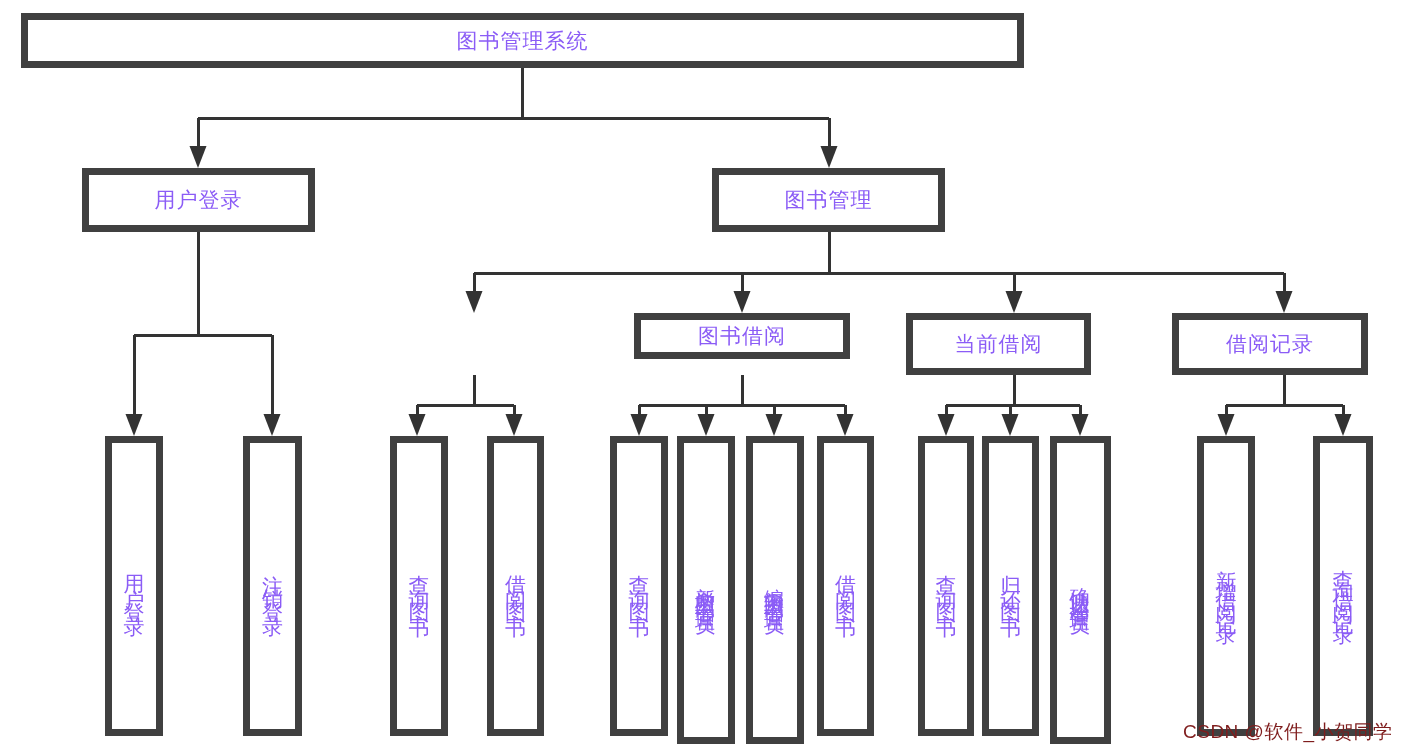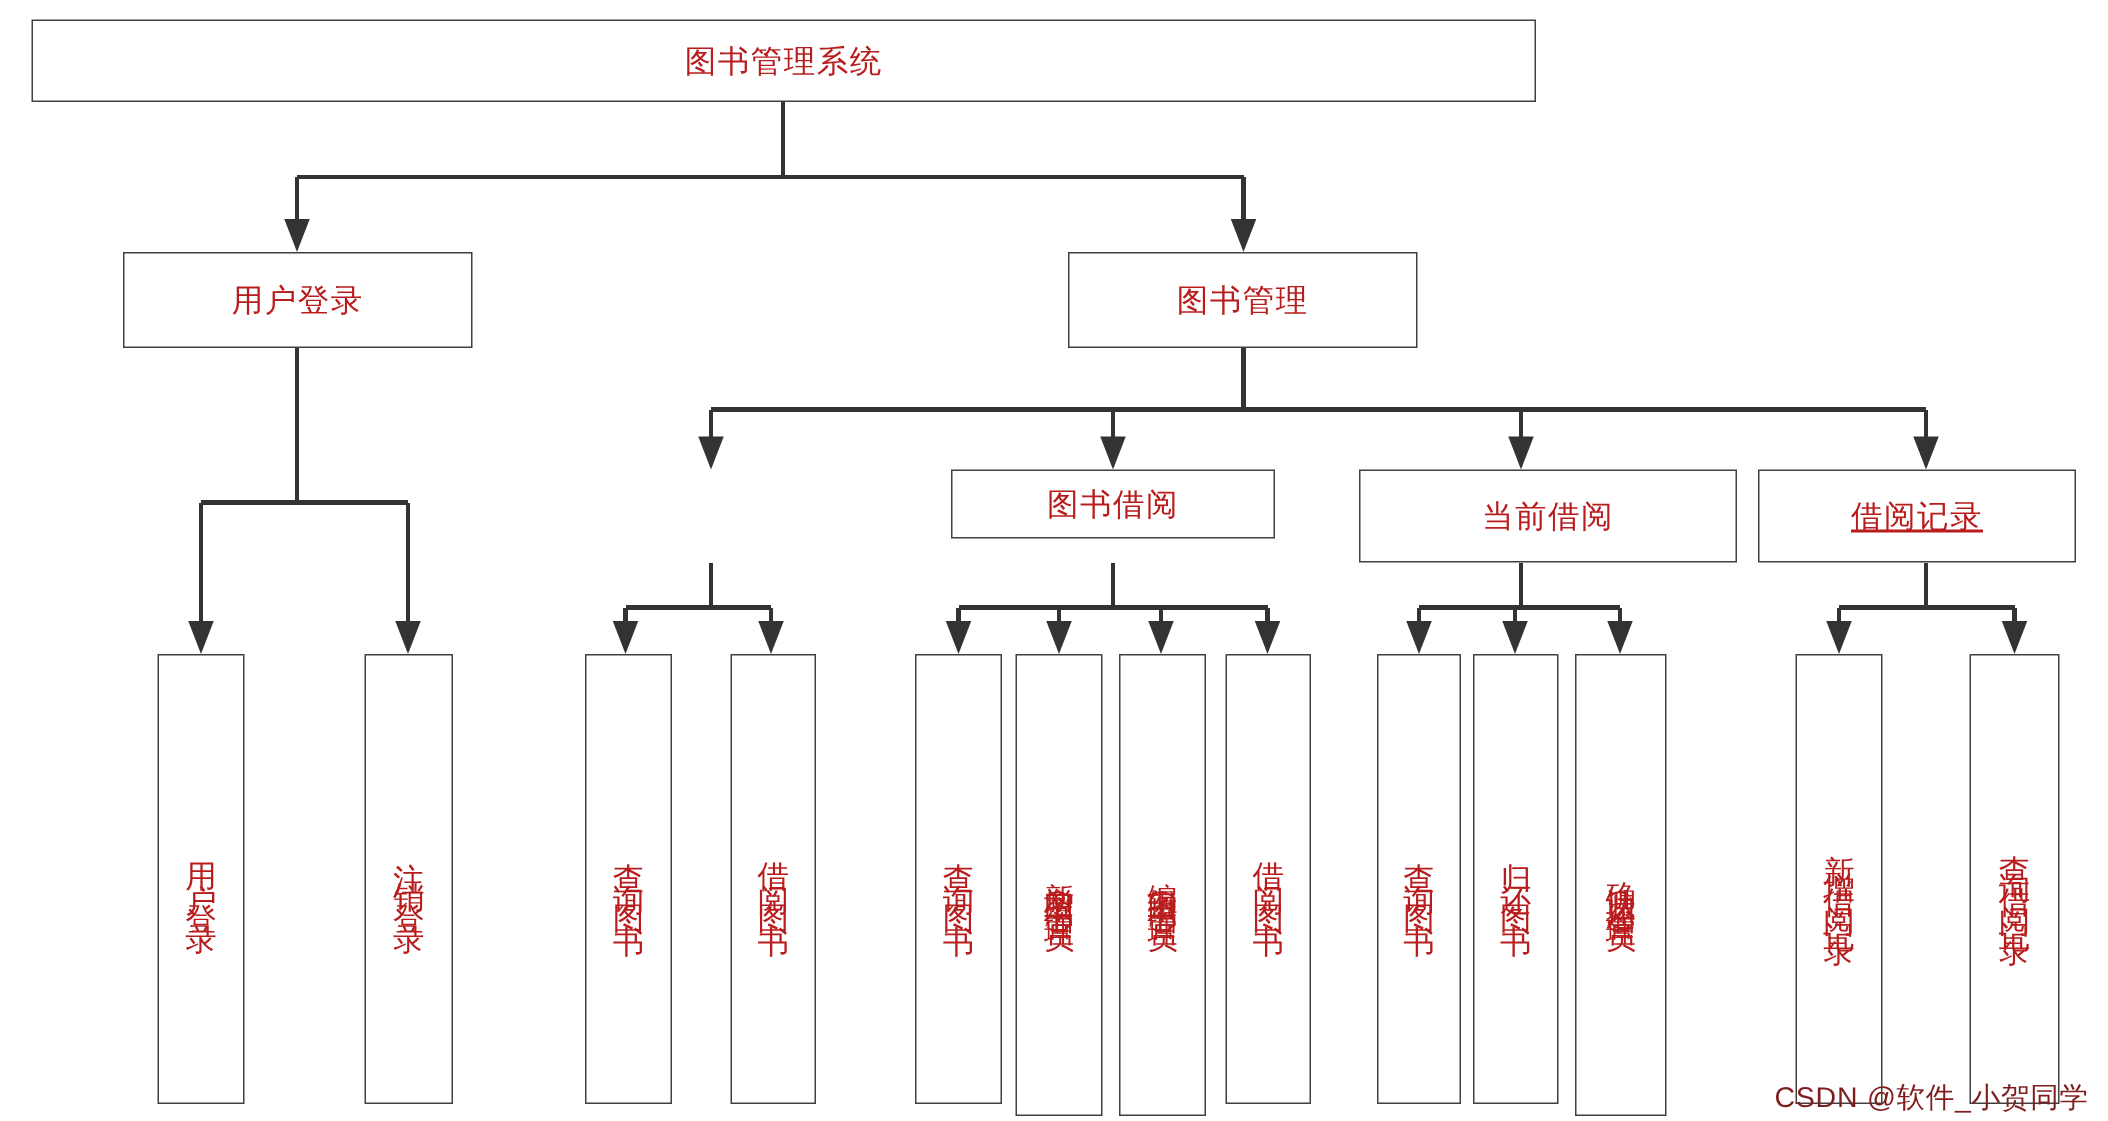--- a/index.html
+++ b/index.html
@@ -7,23 +7,23 @@
     position:relative;
     width:1405px;height:747px;
     background:#ffffff;
     overflow:hidden;
     font-family:"Liberation Serif", serif;
   }
   .connectors{position:absolute;left:0;top:0;width:1405px;height:747px;pointer-events:none;}
   .box{
     position:absolute;
     box-sizing:border-box;
-    border:1px solid #404040;
+    border:7px solid #404040;
     background:#ffffff;
-    color:#b91c1c;
+    color:#8b5cf6;
     display:flex;align-items:center;justify-content:center;
     font-size:21px;
     letter-spacing:1px;
     text-align:center;
     white-space:nowrap;
   }
   .vbox{
     writing-mode:vertical-rl;
     text-orientation:mixed;
     white-space:nowrap;
@@ -113,22 +113,22 @@
       <polygon points="1334.5,414 1351.5,414 1343,436"></polygon>
     </g>
   </svg>
 
   <div class="box" style="left:21px;top:13px;width:1003px;height:55px;">图书管理系统</div>
 
   <div class="box" style="left:82px;top:168px;width:233px;height:64px;">用户登录</div>
   <div class="box" style="left:712px;top:168px;width:233px;height:64px;">图书管理</div>
 
   <div class="box" style="left:634px;top:313px;width:216px;height:46px;">图书借阅</div>
-  <div class="box" style="left:906px;top:313px;width:252px;height:62px;">当前借阅</div>
-  <div class="box" style="left:1172px;top:313px;width:212px;height:62px;text-decoration:underline;">借阅记录</div>
+  <div class="box" style="left:906px;top:313px;width:185px;height:62px;">当前借阅</div>
+  <div class="box" style="left:1172px;top:313px;width:196px;height:62px;">借阅记录</div>
 
   <div class="box vbox short" style="left:105px;top:436px;width:58px;height:300px;">用户登录</div>
   <div class="box vbox short" style="left:243px;top:436px;width:59px;height:300px;">注销登录</div>
 
   <div class="box vbox short" style="left:390px;top:436px;width:58px;height:300px;">查询图书</div>
   <div class="box vbox short" style="left:487px;top:436px;width:57px;height:300px;">借阅图书</div>
 
   <div class="box vbox short" style="left:610px;top:436px;width:58px;height:300px;">查询图书</div>
   <div class="box vbox long" style="left:677px;top:436px;width:58px;height:308px;">新增图书（管理员）</div>
   <div class="box vbox long" style="left:746px;top:436px;width:58px;height:308px;">编辑图书（管理员）</div>

